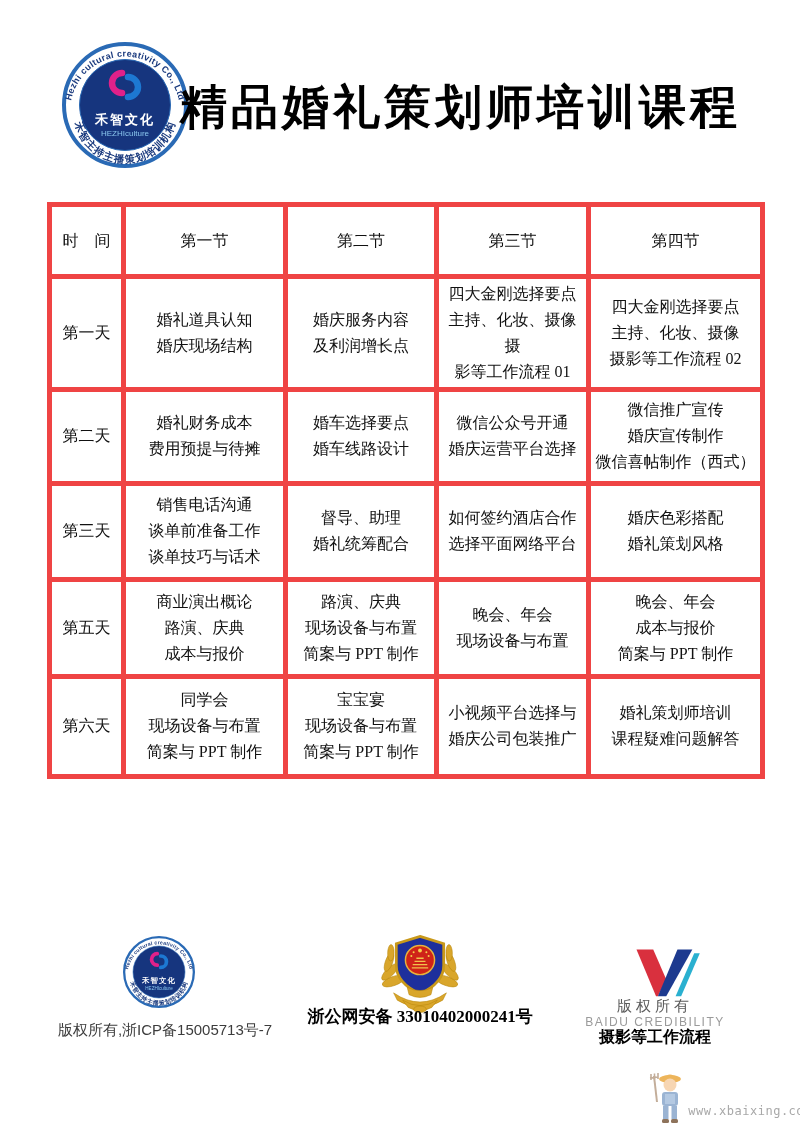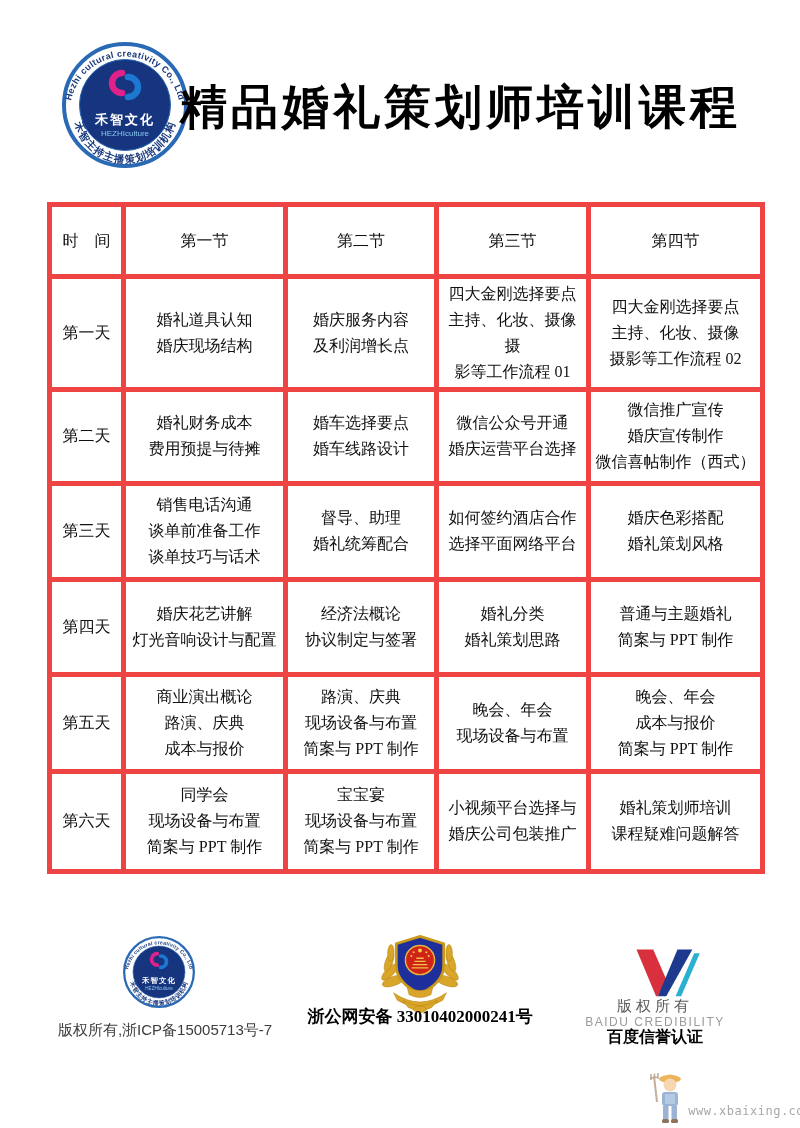--- a/index.html
+++ b/index.html
@@ -114,27 +114,20 @@
       <td>微信公众号开通<br>婚庆运营平台选择</td>
       <td>微信推广宣传<br>婚庆宣传制作<br>微信喜帖制作（西式）</td>
     </tr>
     <tr class="r2">
       <td class="day">第三天</td>
       <td>销售电话沟通<br>谈单前准备工作<br>谈单技巧与话术</td>
       <td>督导、助理<br>婚礼统筹配合</td>
       <td>如何签约酒店合作<br>选择平面网络平台</td>
       <td>婚庆色彩搭配<br>婚礼策划风格</td>
     </tr>
-    <tr class="r3">
-      <td class="day">第四天</td>
-      <td>婚庆花艺讲解<br>灯光音响设计与配置</td>
-      <td>经济法概论<br>协议制定与签署</td>
-      <td>婚礼分类<br>婚礼策划思路</td>
-      <td>普通与主题婚礼<br>简案与 PPT 制作</td>
-    </tr>
     <tr class="r4">
       <td class="day">第五天</td>
       <td>商业演出概论<br>路演、庆典<br>成本与报价</td>
       <td>路演、庆典<br>现场设备与布置<br>简案与 PPT 制作</td>
       <td>晚会、年会<br>现场设备与布置</td>
       <td>晚会、年会<br>成本与报价<br>简案与 PPT 制作</td>
     </tr>
     <tr class="r5">
       <td class="day">第六天</td>
       <td>同学会<br>现场设备与布置<br>简案与 PPT 制作</td>
@@ -180,21 +173,21 @@
   </svg>
   <div class="police-text">浙公网安备 33010402000241号</div>
 
   <svg class="baidu-logo" viewBox="0 0 76 58">
     <polygon points="2,6 20,6 34,38 25,56 23,56" fill="#d9303e"></polygon>
     <polygon points="25,56 46,6 62,6 34,56" fill="#1d3a8f"></polygon>
     <polygon points="44,56 64,10 70,10 50,56" fill="#2ab0d0"></polygon>
   </svg>
   <div class="baidu-cn">版权所有</div>
   <div class="baidu-en">BAIDU CREDIBILITY</div>
-  <div class="baidu-cert">百度信誉认证</div>
+  <div class="baidu-cert">摄影等工作流程</div>
 
   <svg class="wm-farmer" viewBox="0 0 40 52" opacity="0.85">
     <line x1="6" y1="4" x2="9" y2="30" stroke="#b9a089" stroke-width="2"></line>
     <path d="M2,6 L10,5 M3,2 L3,8 M6.5,1.5 L6.5,7.5 M10,1 L10,7" stroke="#b9a089" stroke-width="1.6" fill="none"></path>
     <ellipse cx="22" cy="7" rx="11" ry="4" fill="#eba93f"></ellipse>
     <path d="M15,7 Q22,-2 29,7 Z" fill="#eba93f"></path>
     <circle cx="22" cy="13" r="6.5" fill="#f6cfa6"></circle>
     <rect x="14" y="20" width="16" height="14" rx="3" fill="#8aa8cc"></rect>
     <rect x="17" y="22" width="10" height="10" fill="#a8c0dd"></rect>
     <rect x="15" y="34" width="5.5" height="13" fill="#8aa8cc"></rect>

